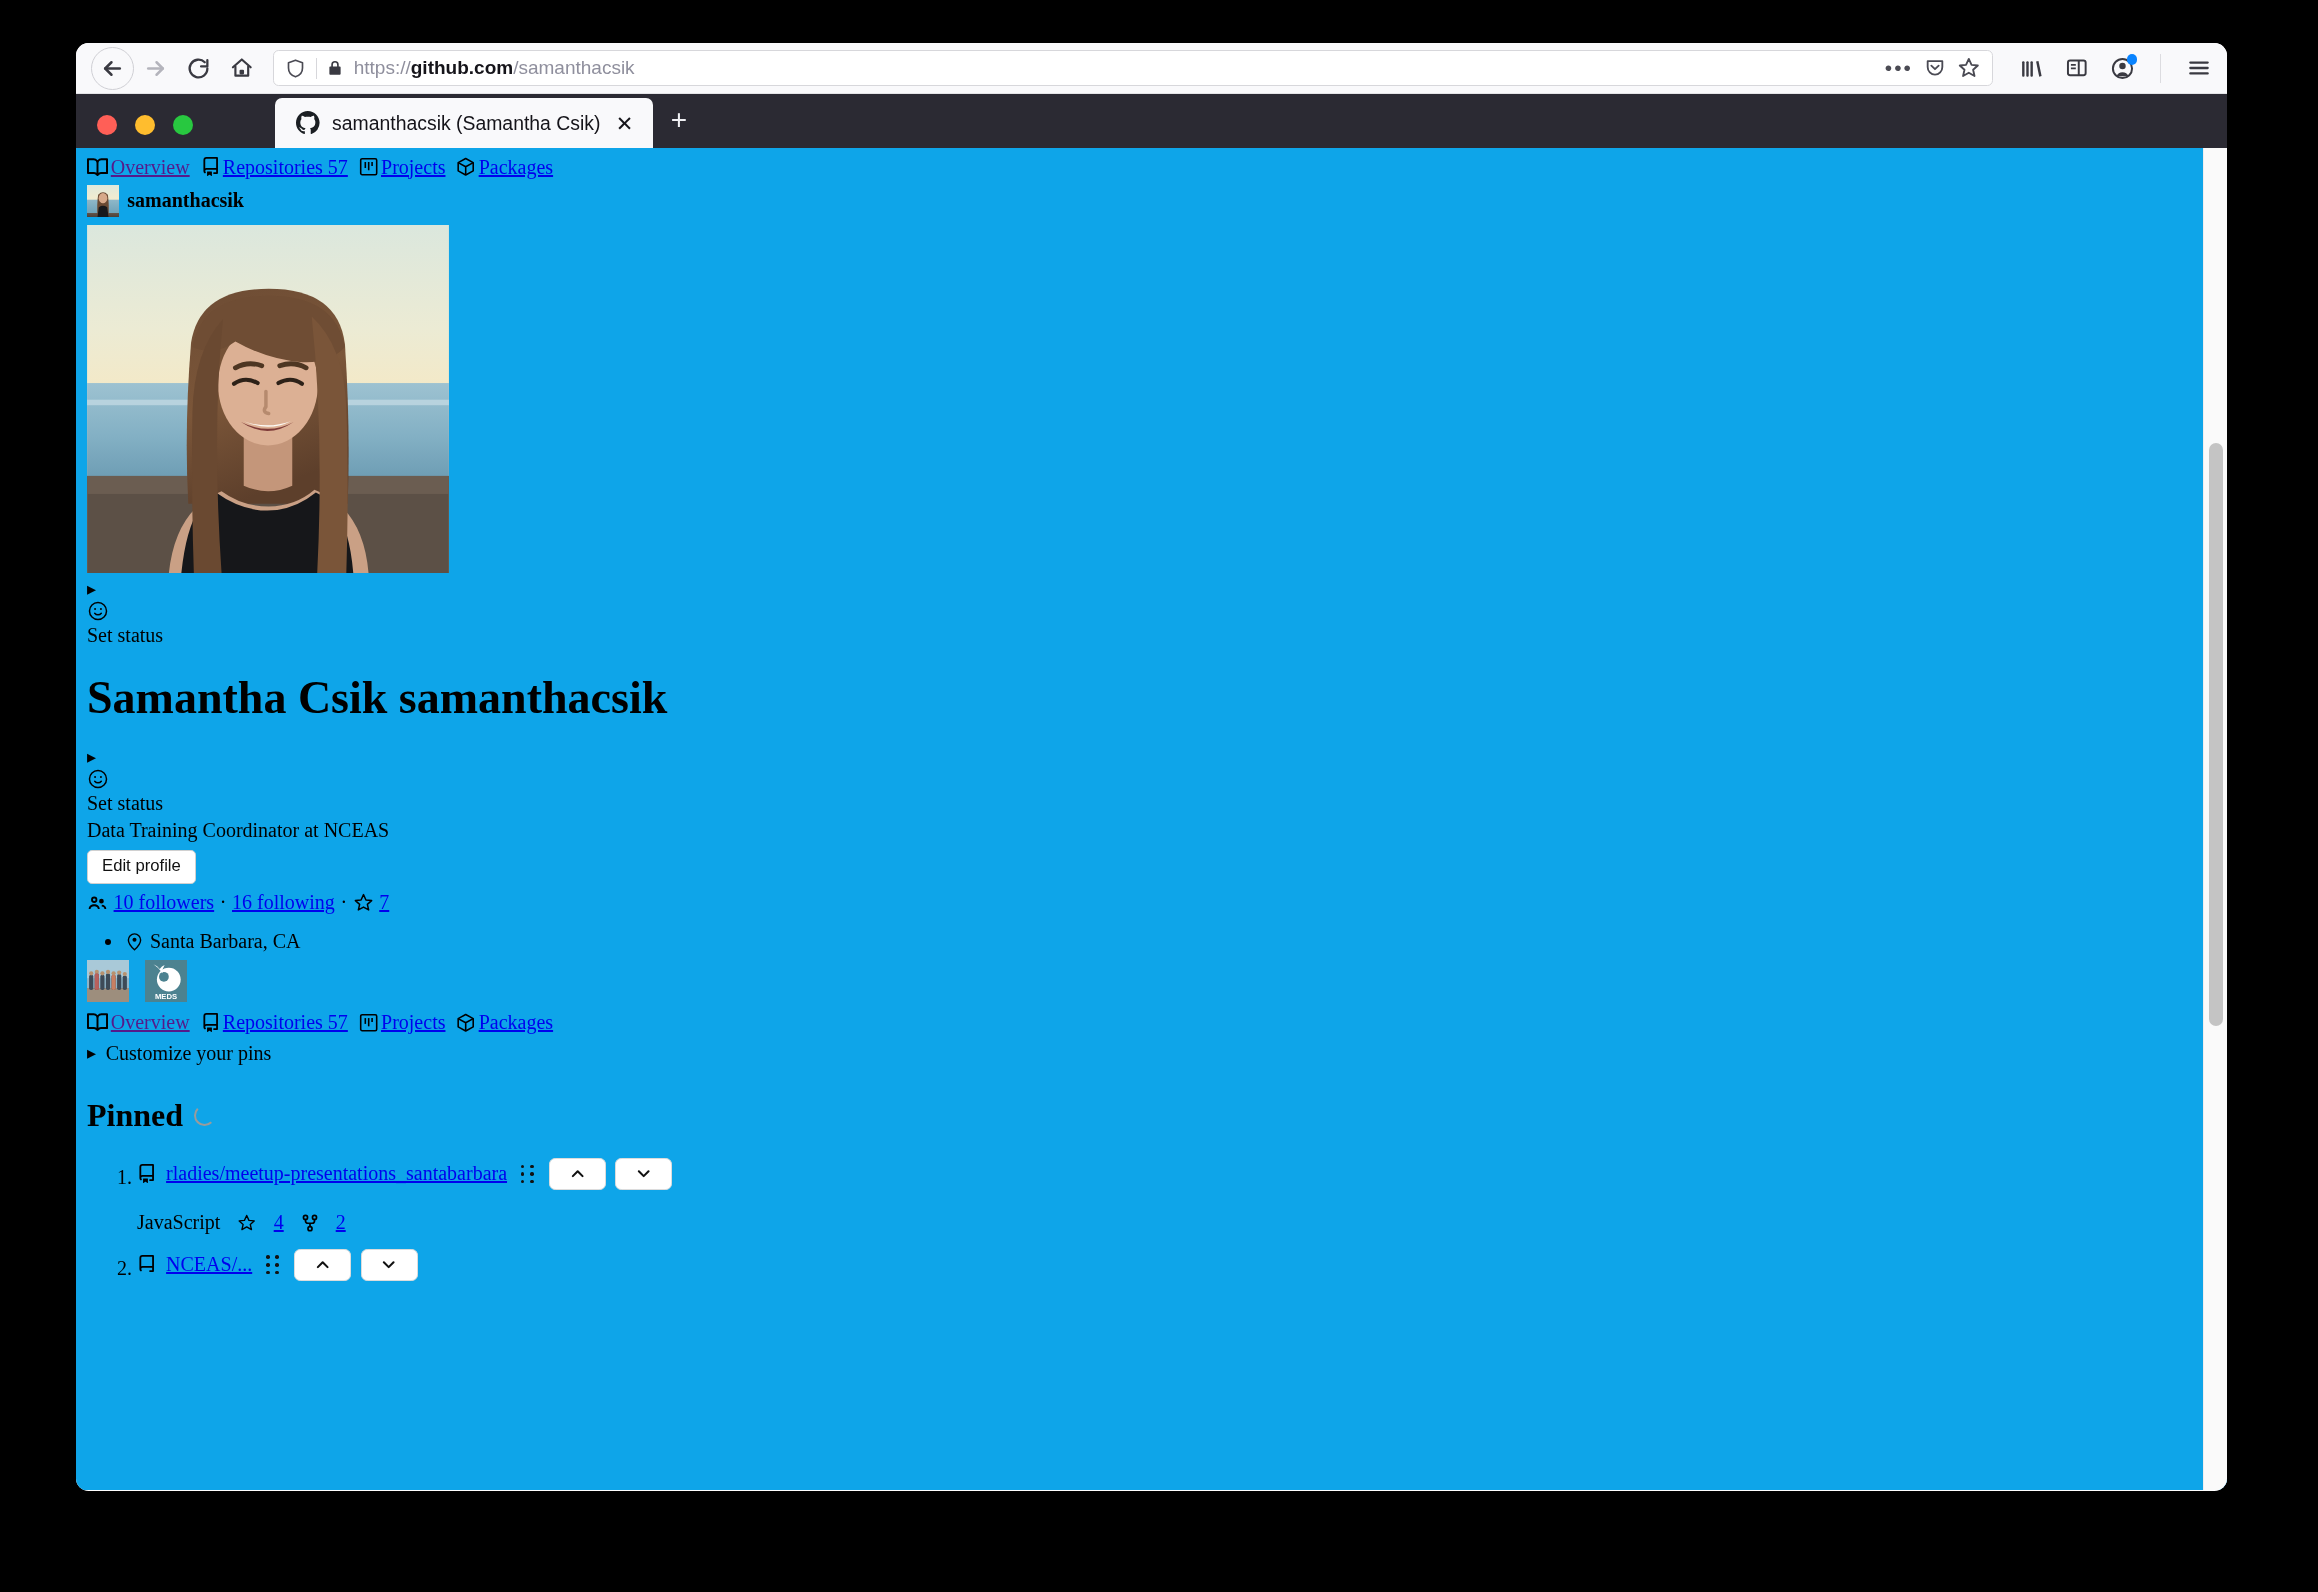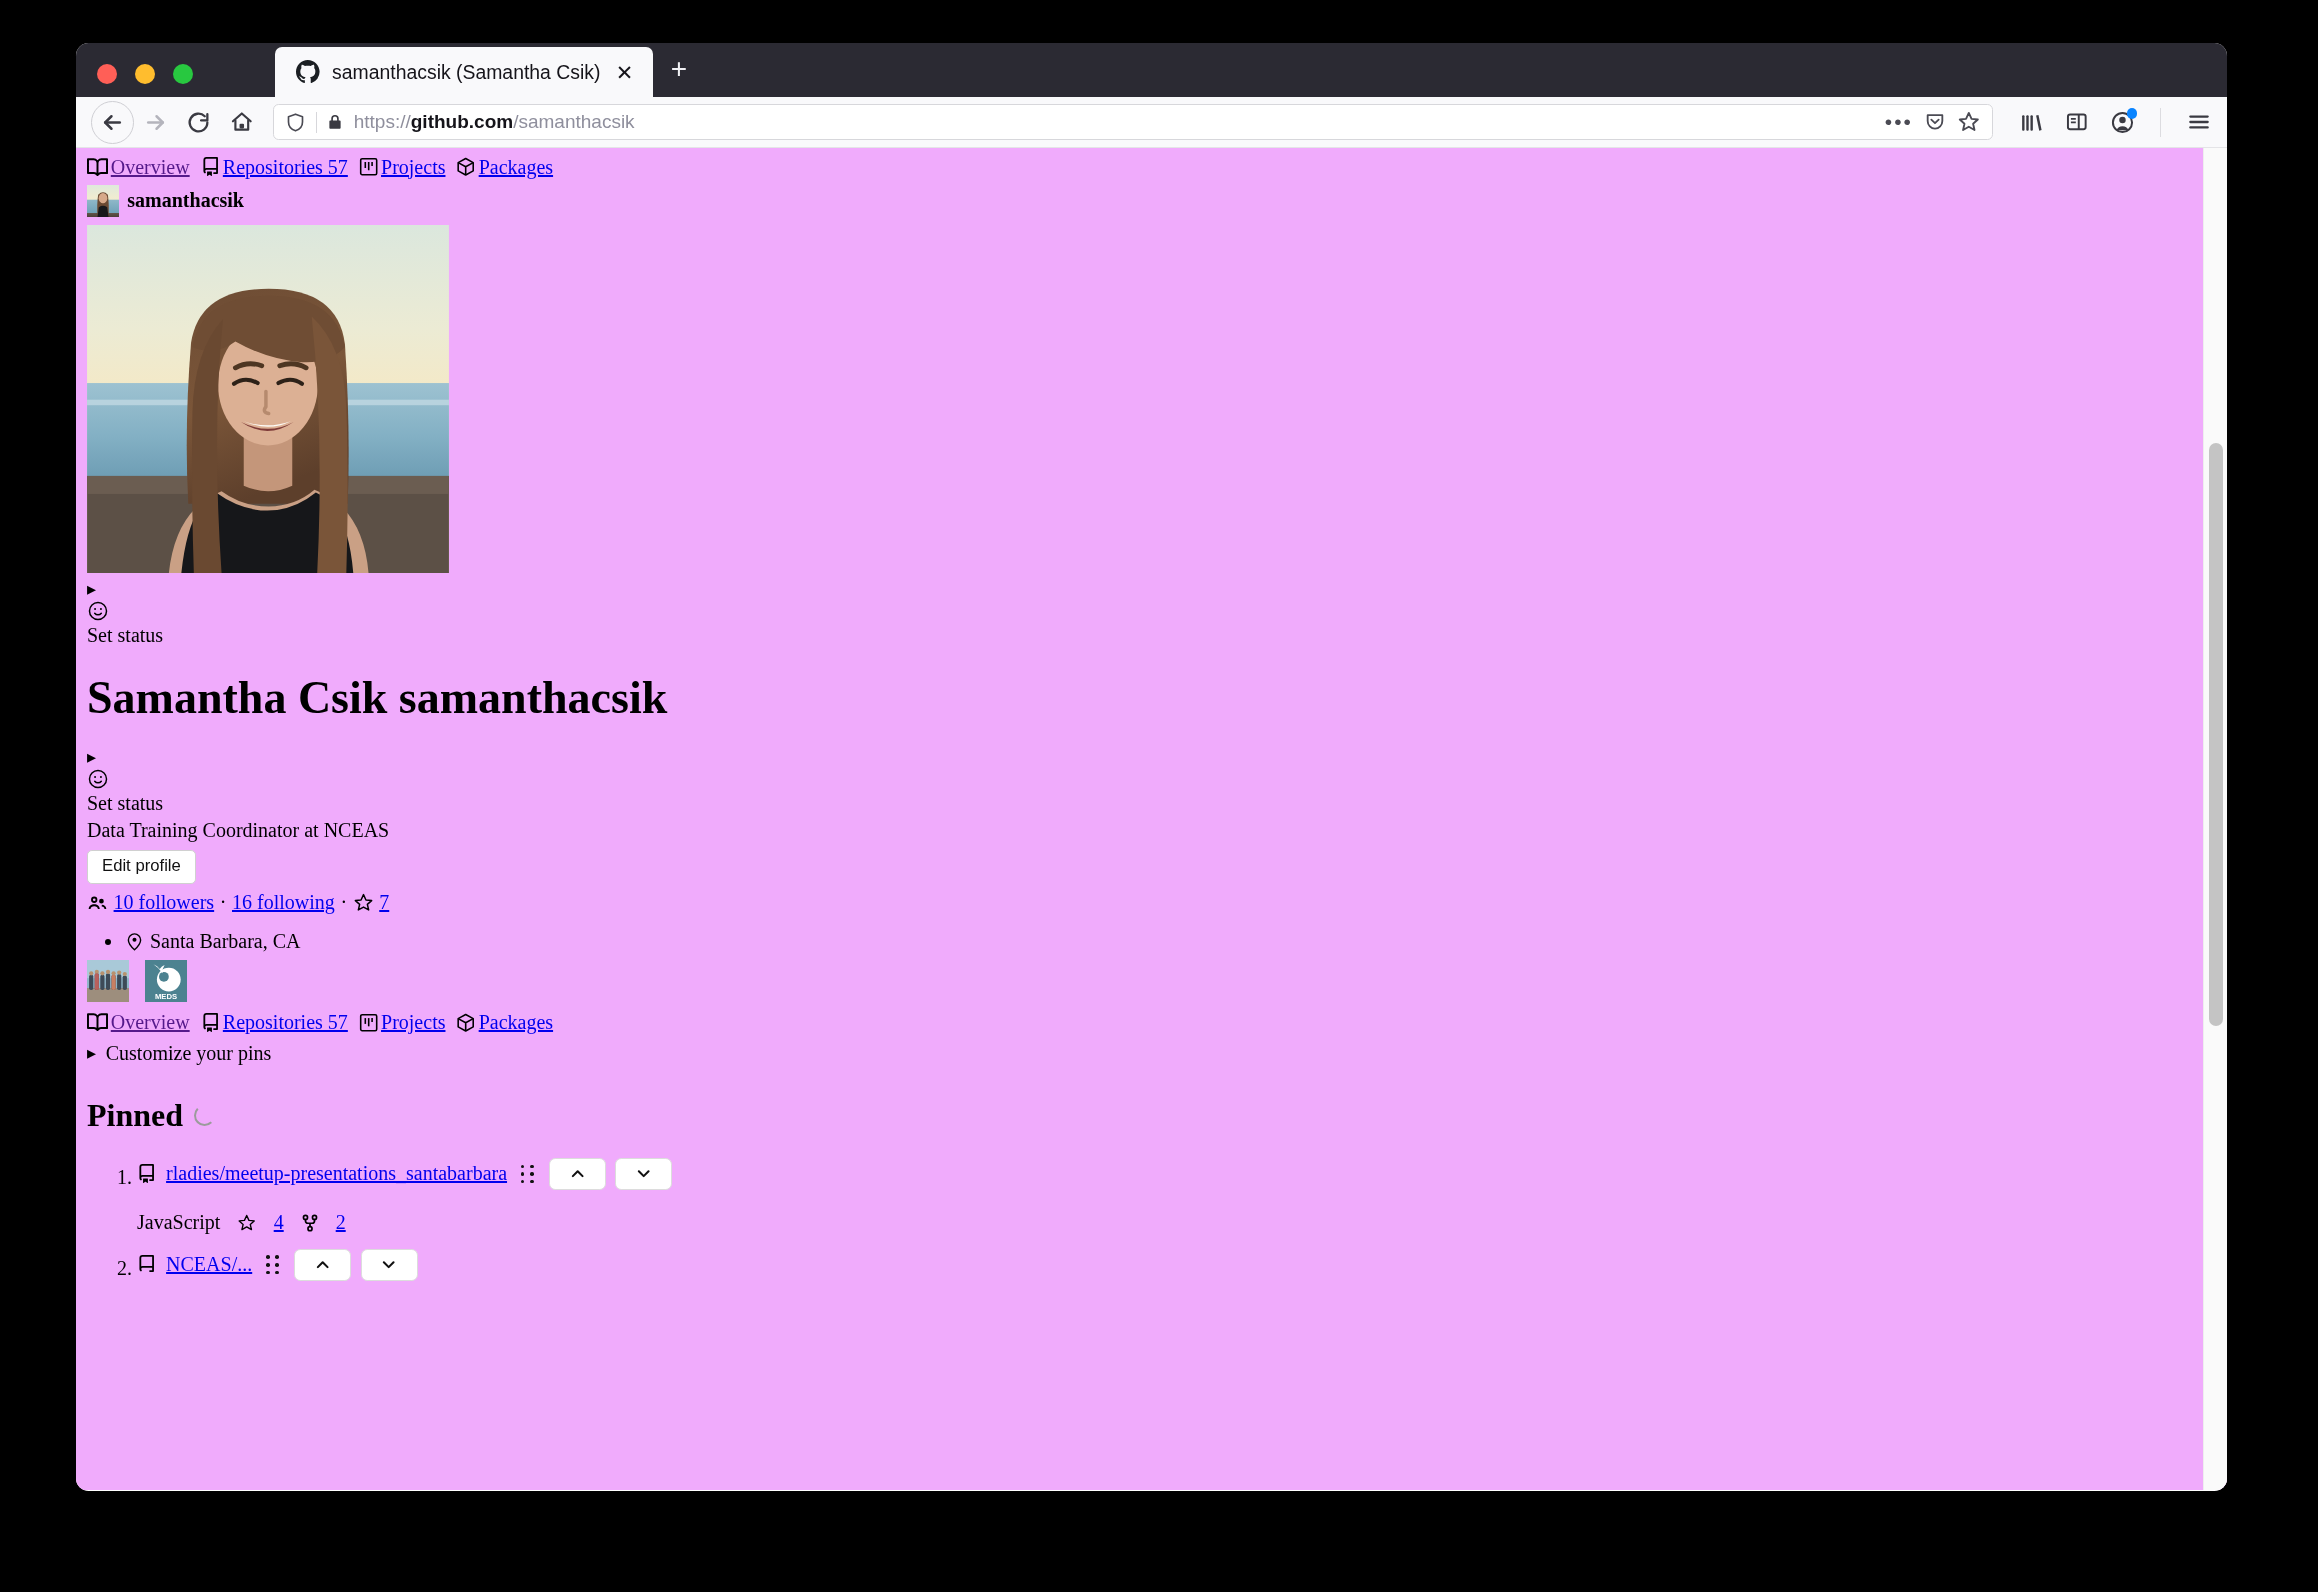--- a/index.html
+++ b/index.html
@@ -128,21 +128,21 @@
   #toolbar-right {
     display: flex; align-items: center; gap: 21px;
     margin-left: 16.7px; flex: none;
   }
   .vdiv { width: 0.7px; height: 29px; background: #dcdce0; margin: 0 4.2px; }
 
   
   #viewport {
     position: relative;
     height: 1342px;
-    background: #f0abfc;
+    background: #0ea5e9;
     overflow: hidden;
   }
   #page {
     position: absolute;
     left: 0; top: 0; right: 23.6px; bottom: 0;
     padding: 0 0 0 11px;
     overflow: hidden;
   }
 
   
@@ -250,46 +250,20 @@
     background: #c4c4c4;
     border-radius: 7px;
   }
 
   svg { display: block; }
 </style>
 </head>
 <body>
 
 <div id="window">
-
-  <div id="titlebar">
-    <div id="traffic">
-      <span class="light red"></span>
-      <span class="light yellow"></span>
-      <span class="light green"></span>
-    </div>
-    <div id="tabstrip">
-      <div id="tab">
-        <span id="tab-favicon">
-          <svg viewBox="0 0 16 16" width="23.6" height="23.6" fill="#1b1f23">
-            <path d="M8 0C3.58 0 0 3.58 0 8c0 3.54 2.29 6.53 5.47 7.59.4.07.55-.17.55-.38
-              0-.19-.01-.82-.01-1.49-2.01.37-2.53-.49-2.69-.94-.09-.23-.48-.94-.82-1.13-.28-.15-.68-.52-.01-.53.63-.01
-              1.08.58 1.23.82.72 1.21 1.87.87 2.33.66.07-.52.28-.87.51-1.07-1.78-.2-3.64-.89-3.64-3.95
-              0-.87.31-1.59.82-2.15-.08-.2-.36-1.02.08-2.12 0 0 .67-.21 2.2.82.64-.18 1.32-.27 2-.27s1.36.09
-              2 .27c1.53-1.04 2.2-.82 2.2-.82.44 1.1.16 1.92.08 2.12.51.56.82 1.27.82 2.15 0 3.07-1.87
-              3.75-3.65 3.95.29.25.54.73.54 1.48 0 1.07-.01 1.93-.01 2.2 0 .21.15.46.55.38A8.01 8.01 0 0 0 16
-              8c0-4.42-3.58-8-8-8z"></path>
-          </svg>
-        </span>
-        <span id="tab-title">samanthacsik (Samantha Csik)</span>
-        <span id="tab-close">✕</span>
-      </div>
-      <span id="newtab">+</span>
-    </div>
-  </div>
 
   <div id="navbar">
 
     <span class="navbtn circled">
       <svg width="25" height="25" viewBox="0 0 24 24" fill="none" stroke="#3a3a42" stroke-width="2.4" stroke-linecap="round" stroke-linejoin="round">
         <line x1="19" y1="12" x2="5" y2="12"></line>
           <polyline points="11 18 5 12 11 6"></polyline>
       </svg>
     </span>
 
@@ -374,20 +348,46 @@
       <span>
         <svg width="26" height="26" viewBox="0 0 24 24" stroke="#3a3a42" stroke-width="2.1" stroke-linecap="round">
           <line x1="4" y1="7" x2="20" y2="7"></line>
             <line x1="4" y1="12" x2="20" y2="12"></line>
             <line x1="4" y1="17" x2="20" y2="17"></line>
         </svg>
       </span>
     </div>
   </div>
 
+  <div id="titlebar">
+    <div id="traffic">
+      <span class="light red"></span>
+      <span class="light yellow"></span>
+      <span class="light green"></span>
+    </div>
+    <div id="tabstrip">
+      <div id="tab">
+        <span id="tab-favicon">
+          <svg viewBox="0 0 16 16" width="23.6" height="23.6" fill="#1b1f23">
+            <path d="M8 0C3.58 0 0 3.58 0 8c0 3.54 2.29 6.53 5.47 7.59.4.07.55-.17.55-.38
+              0-.19-.01-.82-.01-1.49-2.01.37-2.53-.49-2.69-.94-.09-.23-.48-.94-.82-1.13-.28-.15-.68-.52-.01-.53.63-.01
+              1.08.58 1.23.82.72 1.21 1.87.87 2.33.66.07-.52.28-.87.51-1.07-1.78-.2-3.64-.89-3.64-3.95
+              0-.87.31-1.59.82-2.15-.08-.2-.36-1.02.08-2.12 0 0 .67-.21 2.2.82.64-.18 1.32-.27 2-.27s1.36.09
+              2 .27c1.53-1.04 2.2-.82 2.2-.82.44 1.1.16 1.92.08 2.12.51.56.82 1.27.82 2.15 0 3.07-1.87
+              3.75-3.65 3.95.29.25.54.73.54 1.48 0 1.07-.01 1.93-.01 2.2 0 .21.15.46.55.38A8.01 8.01 0 0 0 16
+              8c0-4.42-3.58-8-8-8z"></path>
+          </svg>
+        </span>
+        <span id="tab-title">samanthacsik (Samantha Csik)</span>
+        <span id="tab-close">✕</span>
+      </div>
+      <span id="newtab">+</span>
+    </div>
+  </div>
+
   <div id="viewport">
     <div id="page">
       <div class="ghbody">
 
         
         <div class="navrow">
           <span class="ico">
             <svg width="21" height="21" viewBox="0 0 16 16" fill="#000">
               <path d="M0 1.75A.75.75 0 0 1 .75 1h4.253c1.227 0 2.317.59 3 1.501A3.743 3.743 0 0 1 11.006
                 1h4.245a.75.75 0 0 1 .75.75v10.5a.75.75 0 0 1-.75.75h-4.507a2.25 2.25 0 0 0-1.591.659l-.622.621a.75.75

